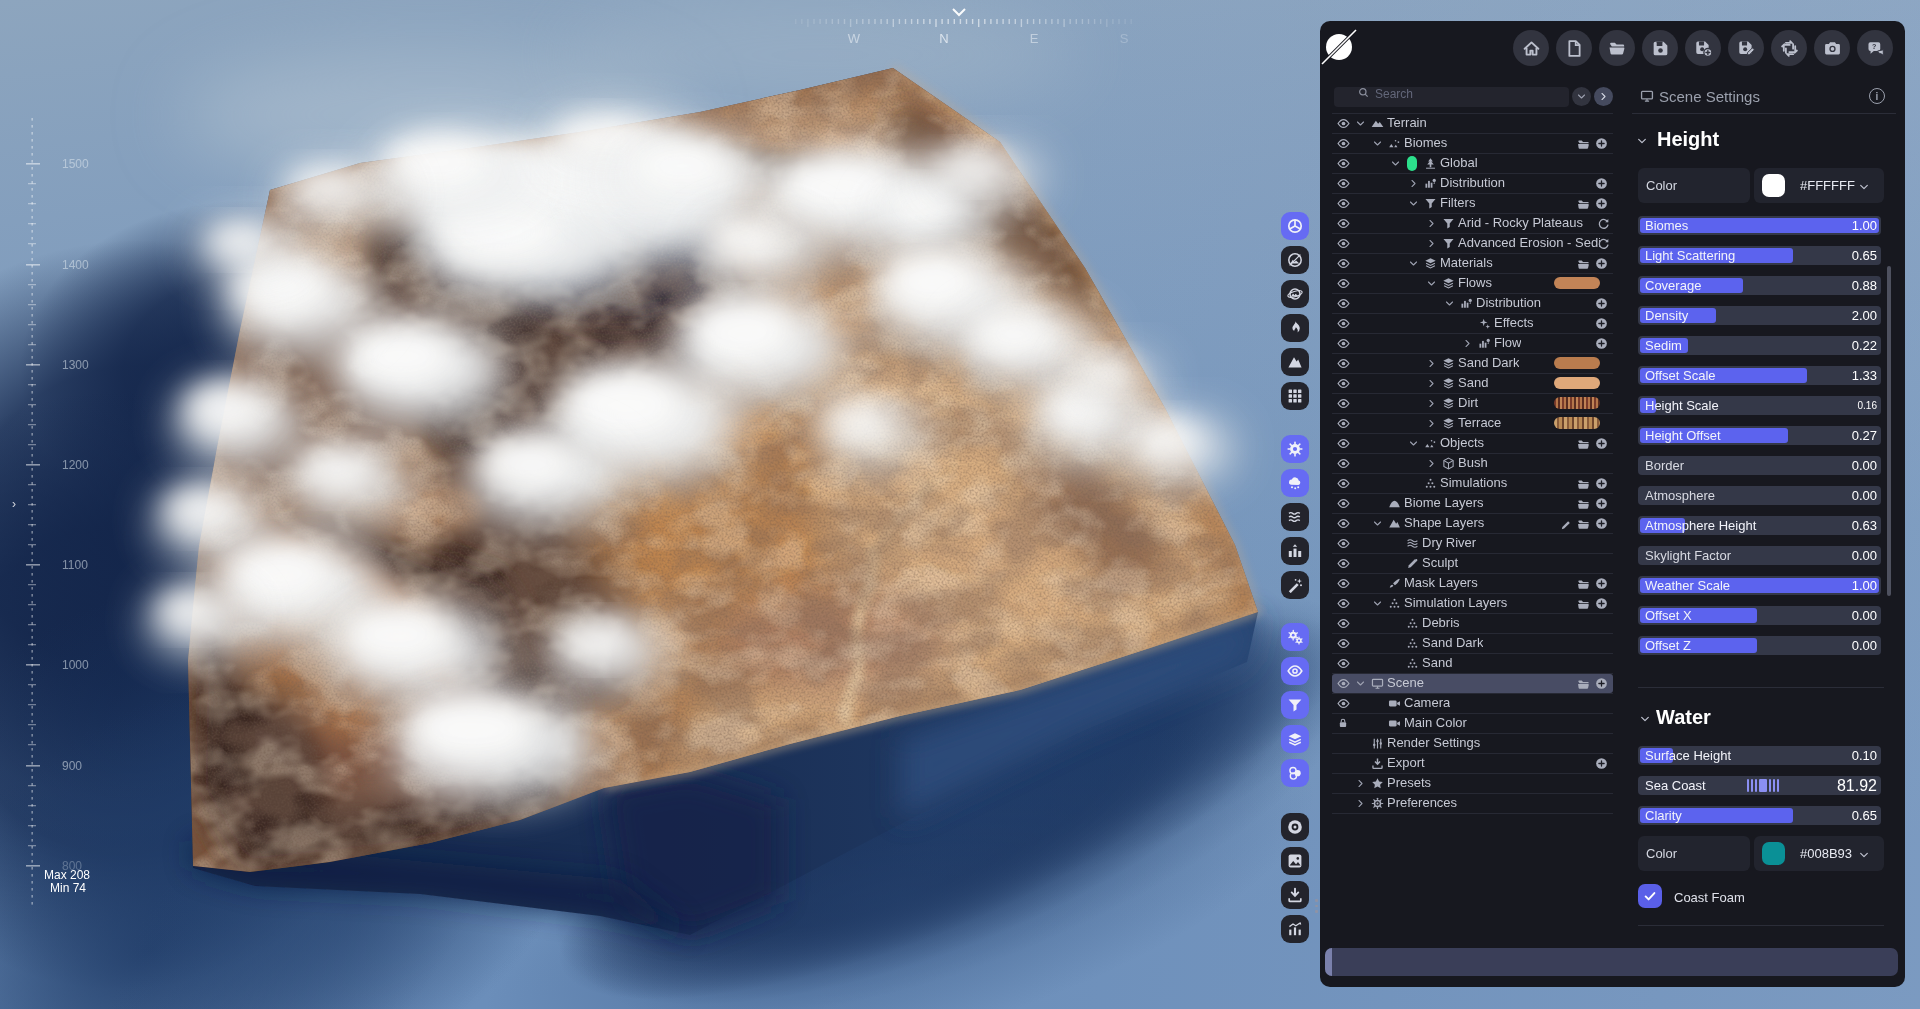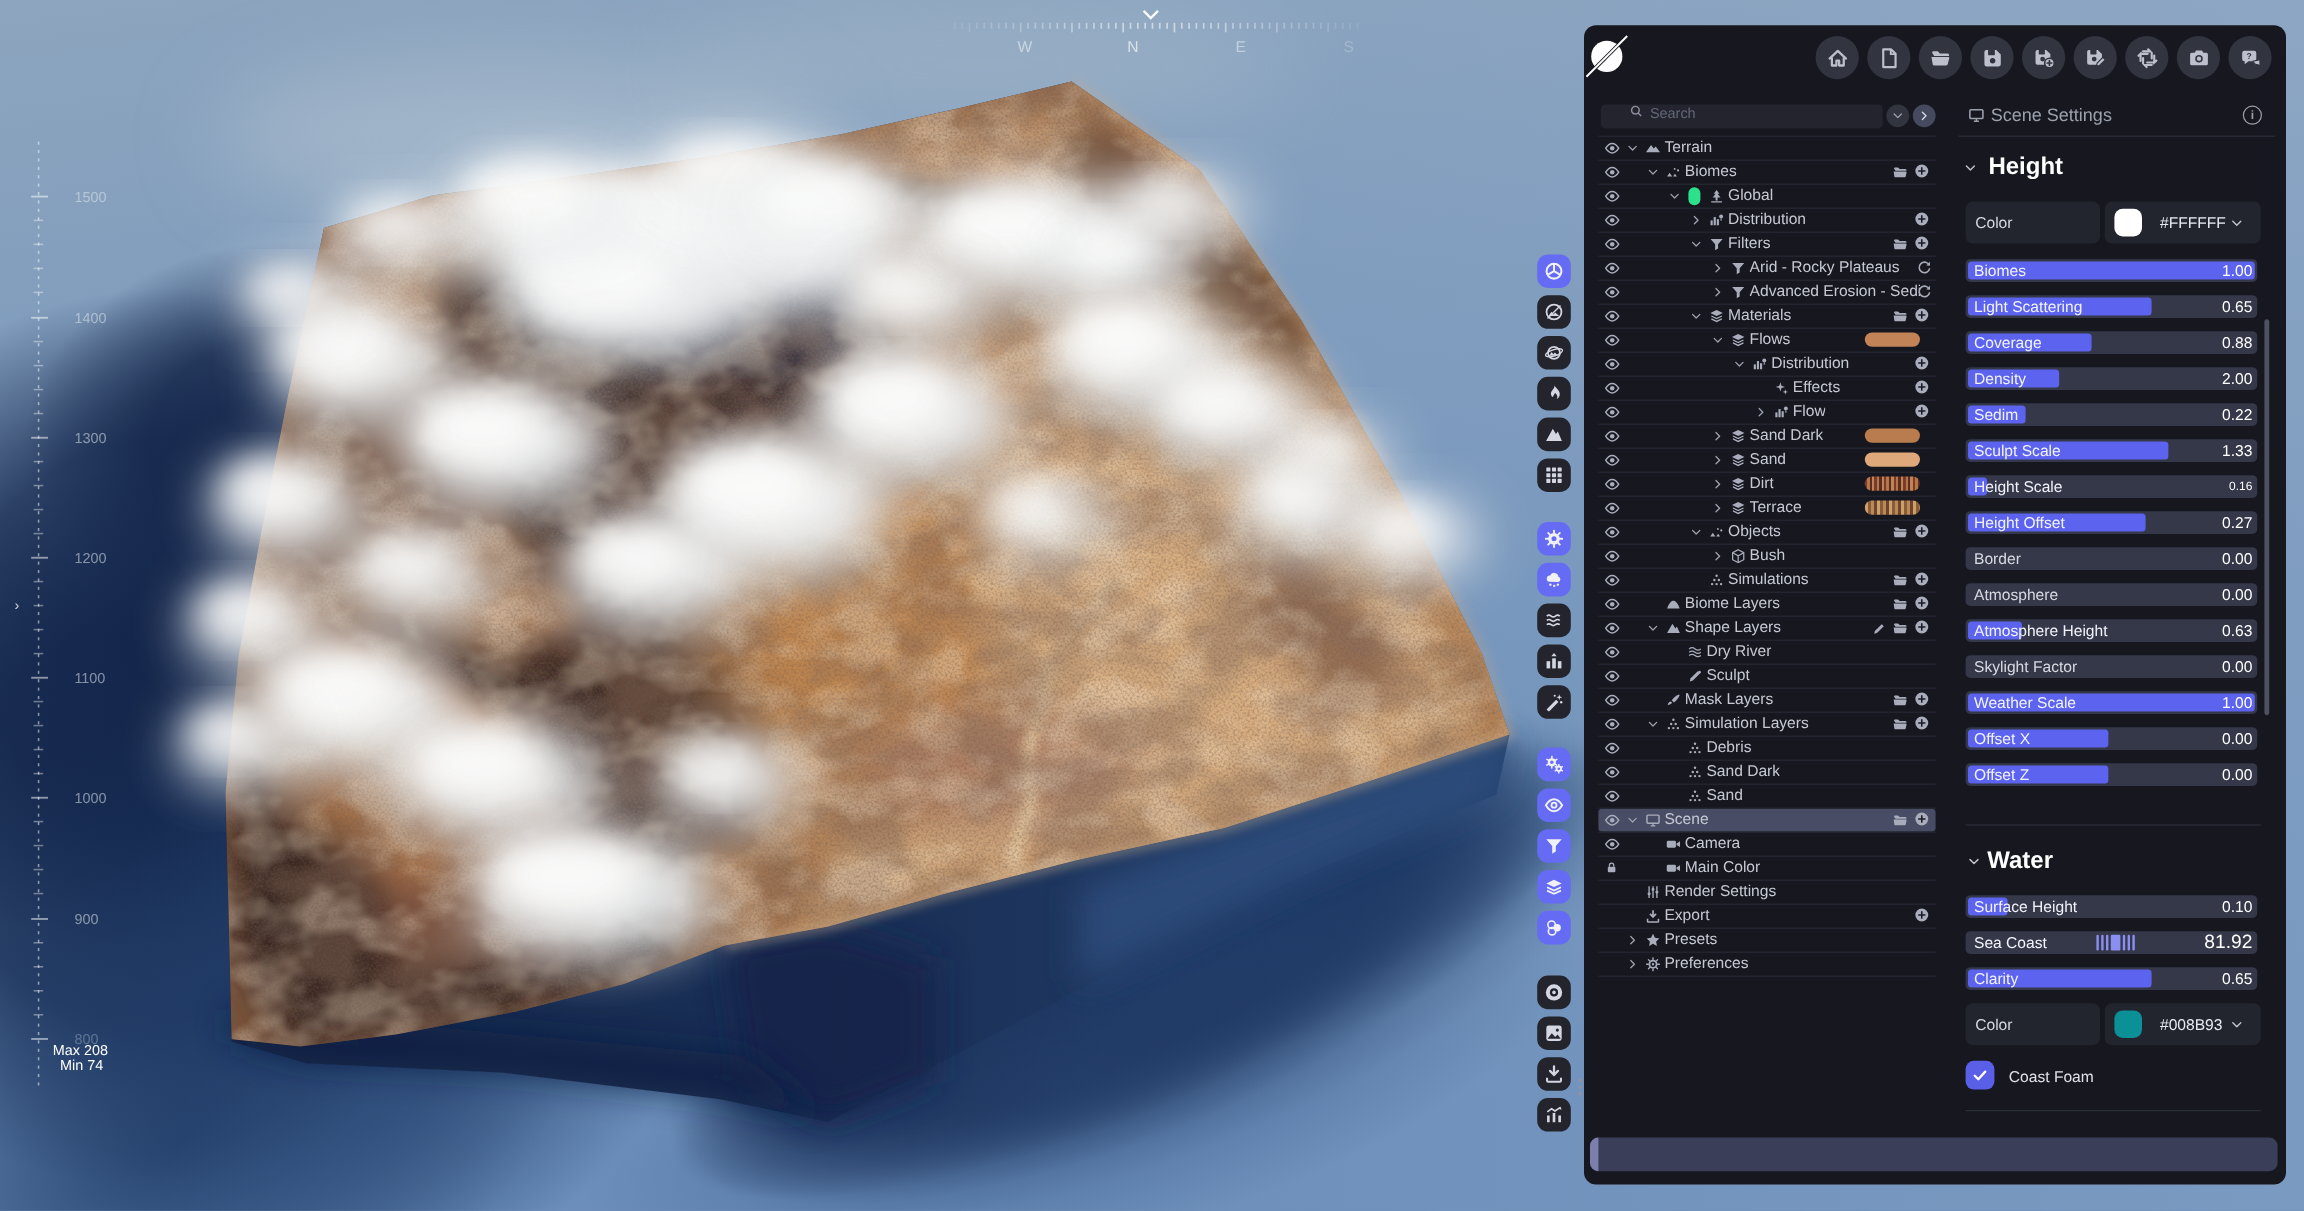--- a/index.html
+++ b/index.html
@@ -1475,21 +1475,21 @@
     <div class="abs" style="left:1638px;top:306px;width:243px;height:19px;background:#343848;border-radius:4px"></div>
     <div class="abs" style="left:1640px;top:308px;width:76px;height:15px;background:#5c63ee;border-radius:3px"></div>
     <div class="abs" style="left:1645px;top:309px;font-size:13px;line-height:14px;color:#f2f3fa">Density</div>
     <div class="abs" style="right:43px;top:309px;font-size:13px;line-height:14px;color:#fff">2.00</div>
     <div class="abs" style="left:1638px;top:336px;width:243px;height:19px;background:#343848;border-radius:4px"></div>
     <div class="abs" style="left:1640px;top:338px;width:48px;height:15px;background:#5c63ee;border-radius:3px"></div>
     <div class="abs" style="left:1645px;top:339px;font-size:13px;line-height:14px;color:#f2f3fa">Sedim</div>
     <div class="abs" style="right:43px;top:339px;font-size:13px;line-height:14px;color:#fff">0.22</div>
     <div class="abs" style="left:1638px;top:366px;width:243px;height:19px;background:#343848;border-radius:4px"></div>
     <div class="abs" style="left:1640px;top:368px;width:167px;height:15px;background:#5c63ee;border-radius:3px"></div>
-    <div class="abs" style="left:1645px;top:369px;font-size:13px;line-height:14px;color:#f2f3fa">Sculpt Scale</div>
+    <div class="abs" style="left:1645px;top:369px;font-size:13px;line-height:14px;color:#f2f3fa">Offset Scale</div>
     <div class="abs" style="right:43px;top:369px;font-size:13px;line-height:14px;color:#fff">1.33</div>
     <div class="abs" style="left:1638px;top:396px;width:243px;height:19px;background:#343848;border-radius:4px"></div>
     <div class="abs" style="left:1640px;top:398px;width:16px;height:15px;background:#5c63ee;border-radius:3px"></div>
     <div class="abs" style="left:1645px;top:399px;font-size:13px;line-height:14px;color:#f2f3fa">Height Scale</div>
     <div class="abs" style="right:43px;top:399px;font-size:10px;line-height:14px;color:#fff">0.16</div>
     <div class="abs" style="left:1638px;top:426px;width:243px;height:19px;background:#343848;border-radius:4px"></div>
     <div class="abs" style="left:1640px;top:428px;width:148px;height:15px;background:#5c63ee;border-radius:3px"></div>
     <div class="abs" style="left:1645px;top:429px;font-size:13px;line-height:14px;color:#f2f3fa">Height Offset</div>
     <div class="abs" style="right:43px;top:429px;font-size:13px;line-height:14px;color:#fff">0.27</div>
     <div class="abs" style="left:1638px;top:456px;width:243px;height:19px;background:#343848;border-radius:4px"></div>

